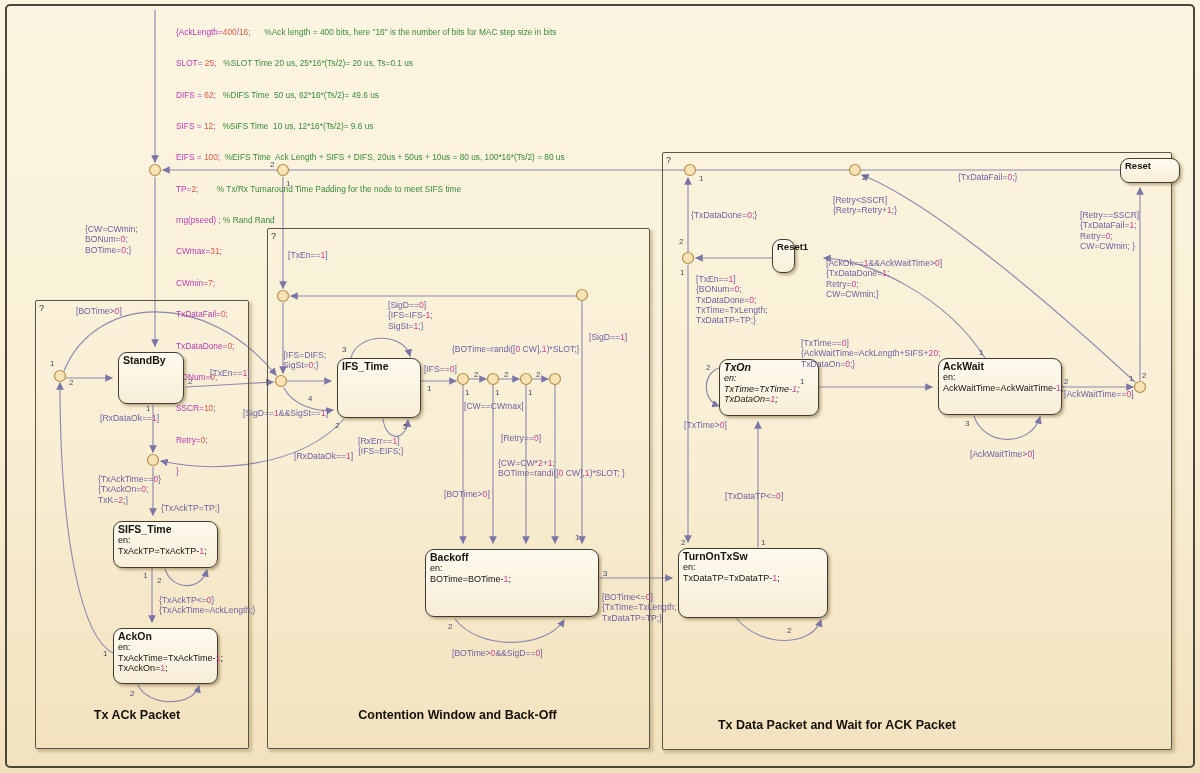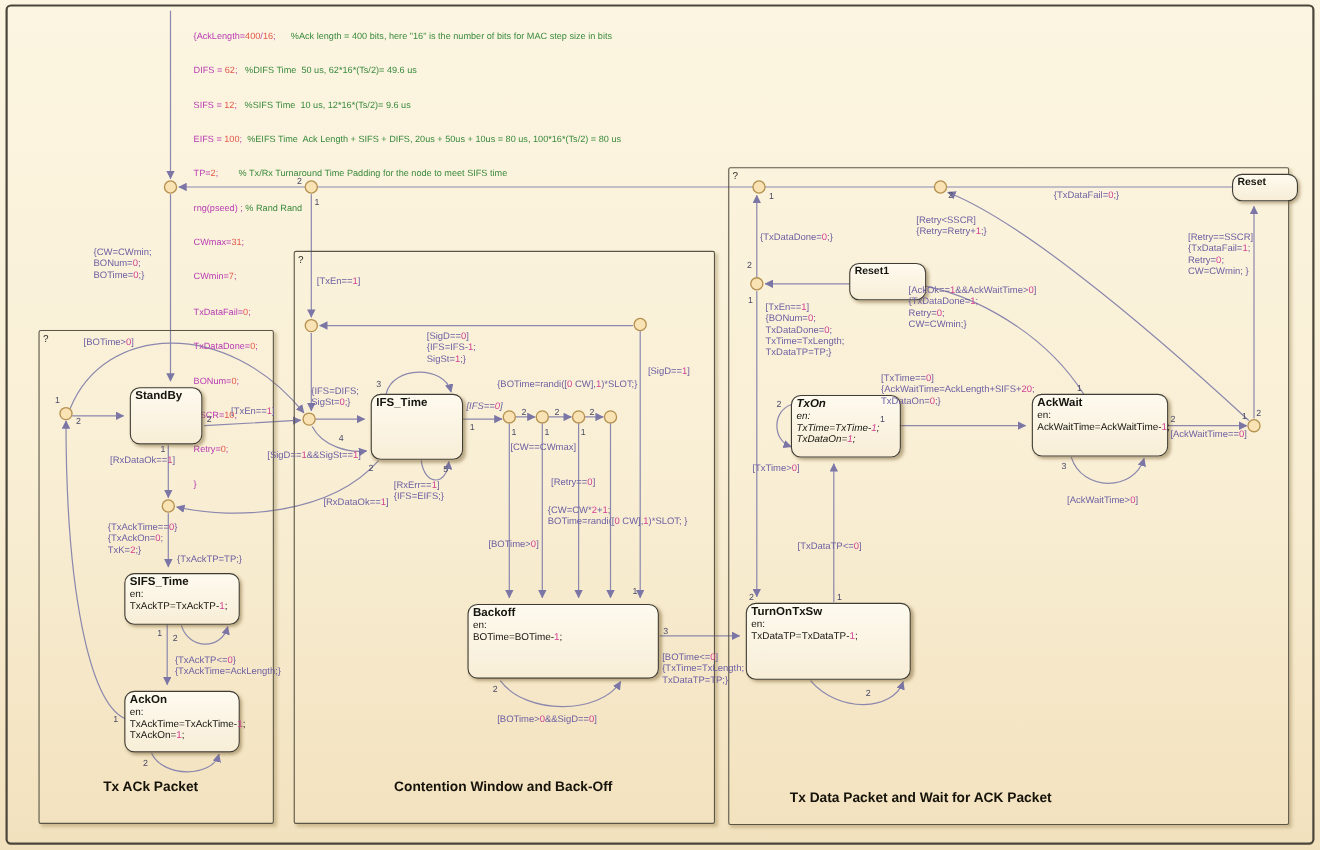--- a/index.html
+++ b/index.html
@@ -110,20 +110,21 @@
   <div class="badge" style="left:39px;top:303px;">?</div>
   <div class="badge" style="left:271px;top:231px;">?</div>
   <div class="badge" style="left:666px;top:155px;">?</div>
 
   <div class="title" style="left:35px;top:708px;width:204px;">Tx ACk Packet</div>
   <div class="title" style="left:267px;top:708px;width:381px;">Contention Window and Back-Off</div>
   <div class="title" style="left:662px;top:718px;width:350px;">Tx Data Packet and Wait for ACK Packet</div>
 
   <div class="ann">
     <div><span class="code">{AckLength=<span class="num">400</span>/<span class="num">16</span>;      </span><span class="cmt">%Ack length = 400 bits, here "16" is the number of bits for MAC step size in bits</span></div>
+    <div><span class="code">SLOT= <span class="num">25</span>;   </span><span class="cmt">%SLOT Time 20 us, 25*16*(Ts/2)= 20 us, Ts=0.1 us</span></div>
     <div><span class="code">DIFS = <span class="num">62</span>;   </span><span class="cmt">%DIFS Time  50 us, 62*16*(Ts/2)= 49.6 us</span></div>
     <div><span class="code">SIFS = <span class="num">12</span>;   </span><span class="cmt">%SIFS Time  10 us, 12*16*(Ts/2)= 9.6 us</span></div>
     <div><span class="code">EIFS = <span class="num">100</span>;  </span><span class="cmt">%EIFS Time  Ack Length + SIFS + DIFS, 20us + 50us + 10us = 80 us, 100*16*(Ts/2) = 80 us</span></div>
     <div><span class="code">TP=<span class="num">2</span>;        </span><span class="cmt">% Tx/Rx Turnaround Time Padding for the node to meet SIFS time</span></div>
     <div><span class="code">rng(pseed) ; </span><span class="cmt">% Rand Rand</span></div>
     <div><span class="code">CWmax=<span class="num">31</span>;</span></div>
     <div><span class="code">CWmin=<span class="num">7</span>;</span></div>
     <div><span class="code">TxDataFail=<span class="num">0</span>;</span></div>
     <div><span class="code">TxDataDone=<span class="num">0</span>;</span></div>
     <div><span class="code">BONum=<span class="num">0</span>;</span></div>
@@ -143,21 +144,21 @@
     <div class="sname">AckOn</div>
     <div class="sbody">en:<br>TxAckTime=TxAckTime-<span class="num">1</span>;<br>TxAckOn=<span class="num">1</span>;</div>
   </div>
   <div class="state" style="left:337px;top:358px;width:84px;height:60px;">
     <div class="sname">IFS_Time</div>
   </div>
   <div class="state" style="left:425px;top:549px;width:174px;height:68px;">
     <div class="sname">Backoff</div>
     <div class="sbody">en:<br>BOTime=BOTime-<span class="num">1</span>;</div>
   </div>
-  <div class="state small" style="left:772px;top:239px;width:70px;height:34px;">
+  <div class="state small" style="left:772px;top:239px;width:23px;height:34px;">
     <div class="sname">Reset1</div>
   </div>
   <div class="state small" style="left:1120px;top:158px;width:60px;height:25px;">
     <div class="sname">Reset</div>
   </div>
   <div class="state" style="left:719px;top:359px;width:100px;height:57px;font-style:italic;">
     <div class="sname">TxOn</div>
     <div class="sbody">en:<br>TxTime=TxTime-<span class="num">1</span>;<br>TxDataOn=<span class="num">1</span>;</div>
   </div>
   <div class="state" style="left:938px;top:358px;width:124px;height:57px;">
@@ -175,21 +176,21 @@
   <div class="tlabel" style="left:66px;top:474px;margin-left:32px;">{TxAckTime==<span class="num">0</span>}<br>{TxAckOn=<span class="num">0</span>;<br>TxK=<span class="num">2</span>;}</div>
   <div class="tlabel" style="left:161px;top:503px;">{TxAckTP=TP;}</div>
   <div class="tlabel" style="left:159px;top:595px;">{TxAckTP&lt;=<span class="num">0</span>}<br>{TxAckTime=AckLength;}</div>
   <div class="tlabel" style="left:85px;top:224px;">{CW=CWmin;<br>BONum=<span class="num">0</span>;<br>BOTime=<span class="num">0</span>;}</div>
   <div class="tlabel" style="left:288px;top:250px;">[TxEn==<span class="num">1</span>]</div>
   <div class="tlabel" style="left:388px;top:300px;">[SigD==<span class="num">0</span>]<br>{IFS=IFS-<span class="num">1</span>;<br>SigSt=<span class="num">1</span>;}</div>
   <div class="tlabel" style="left:283px;top:350px;">{IFS=DIFS;<br>SigSt=<span class="num">0</span>;}</div>
   <div class="tlabel" style="left:243px;top:408px;">[SigD==<span class="num">1</span>&amp;&amp;SigSt==<span class="num">1</span>]</div>
   <div class="tlabel" style="left:294px;top:451px;">[RxDataOk==<span class="num">1</span>]</div>
   <div class="tlabel" style="left:358px;top:436px;">[RxErr==<span class="num">1</span>]<br>{IFS=EIFS;}</div>
-  <div class="tlabel" style="left:424px;top:364px;font-style:italic;">[IFS==<span class="num">0</span>]</div>
+  <div class="tlabel" style="left:424px;top:364px;">[IFS==<span class="num">0</span>]</div>
   <div class="tlabel" style="left:452px;top:344px;">{BOTime=randi([<span class="num">0</span> CW],<span class="num">1</span>)*SLOT;}</div>
   <div class="tlabel" style="left:464px;top:401px;">[CW==CWmax]</div>
   <div class="tlabel" style="left:501px;top:433px;">[Retry==<span class="num">0</span>]</div>
   <div class="tlabel" style="left:498px;top:458px;">{CW=CW*<span class="num">2</span>+<span class="num">1</span>;<br>BOTime=randi([<span class="num">0</span> CW],<span class="num">1</span>)*SLOT; }</div>
   <div class="tlabel" style="left:444px;top:489px;">[BOTime&gt;<span class="num">0</span>]</div>
   <div class="tlabel" style="left:589px;top:332px;">[SigD==<span class="num">1</span>]</div>
   <div class="tlabel" style="left:452px;top:648px;">[BOTime&gt;<span class="num">0</span>&amp;&amp;SigD==<span class="num">0</span>]</div>
   <div class="tlabel" style="left:602px;top:592px;">[BOTime&lt;=<span class="num">0</span>]<br>{TxTime=TxLength;<br>TxDataTP=TP;}</div>
   <div class="tlabel" style="left:691px;top:210px;">{TxDataDone=<span class="num">0</span>;}</div>
   <div class="tlabel" style="left:833px;top:195px;">[Retry&lt;SSCR]<br>{Retry=Retry+<span class="num">1</span>;}</div>

